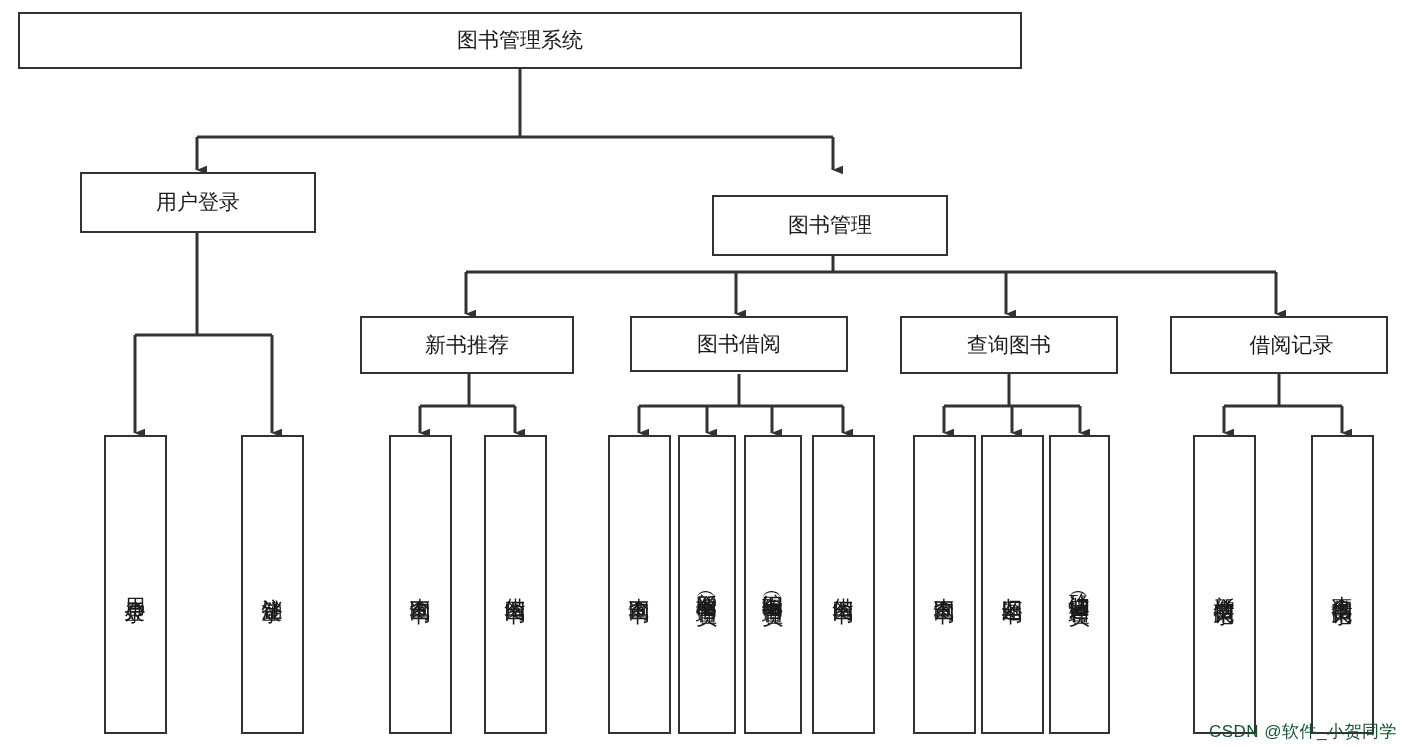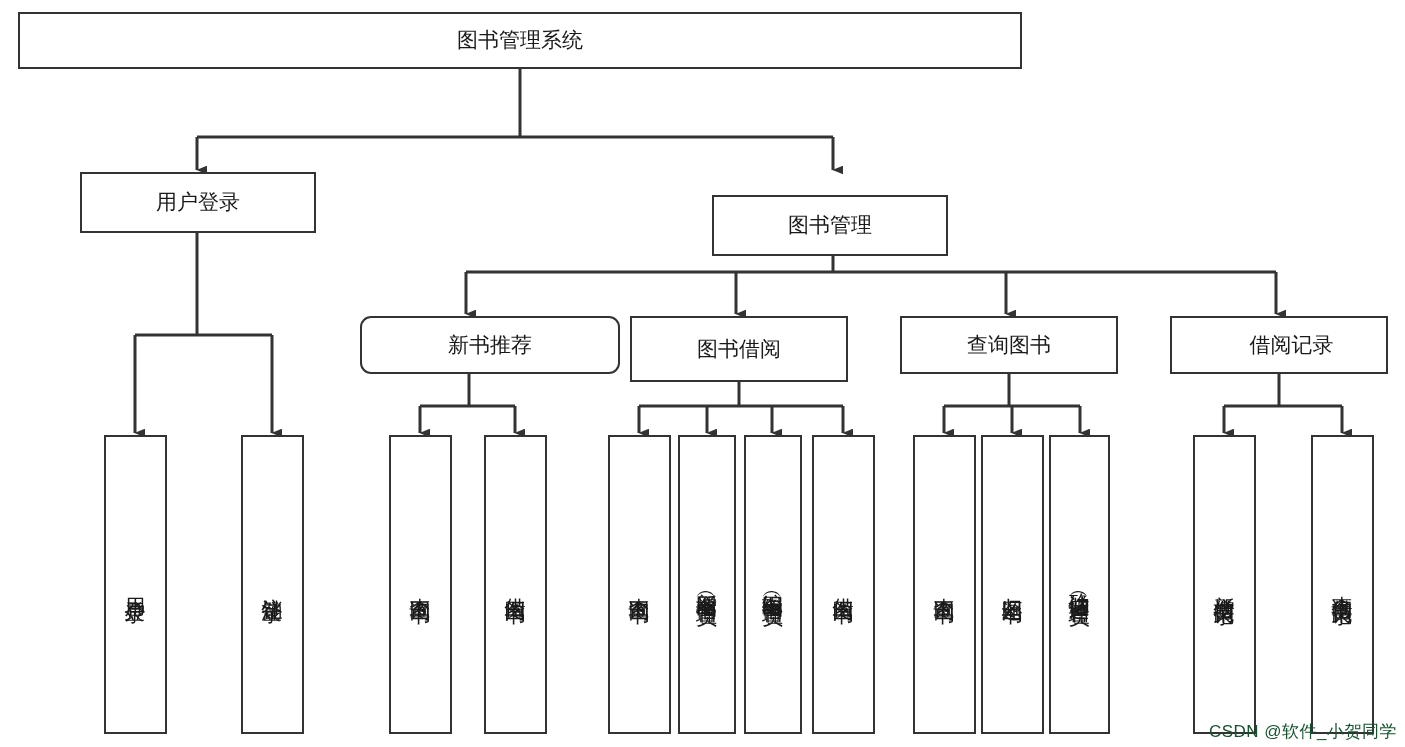--- a/index.html
+++ b/index.html
@@ -125,24 +125,24 @@
     <span class="node-label">图书管理系统</span>
   </div>
 
   <div class="node-box horizontal" style="left:80px; top:172px; width:236px; height:61px;">
     <span class="node-label">用户登录</span>
   </div>
   <div class="node-box horizontal" style="left:712px; top:160px; width:236px; height:61px;margin-top:35px;">
     <span class="node-label">图书管理</span>
   </div>
 
-  <div class="node-box horizontal" style="left:360px; top:316px; width:260px; height:58px;border-radius:11px;">
+  <div class="node-box horizontal" style="left:360px; top:316px; width:214px; height:58px;">
     <span class="node-label">新书推荐</span>
   </div>
-  <div class="node-box horizontal" style="left:630px; top:316px; width:218px; height:66px;">
+  <div class="node-box horizontal" style="left:630px; top:316px; width:218px; height:56px;">
     <span class="node-label">图书借阅</span>
   </div>
   <div class="node-box horizontal" style="left:900px; top:316px; width:218px; height:58px;">
     <span class="node-label">查询图书</span>
   </div>
   <div class="node-box horizontal" style="left:1170px; top:316px; width:218px; height:58px;padding-left:25px;">
     <span class="node-label">借阅记录</span>
   </div>
 
   <div class="node-box vertical" style="left:104px; top:435px; width:63px; height:299px;">

